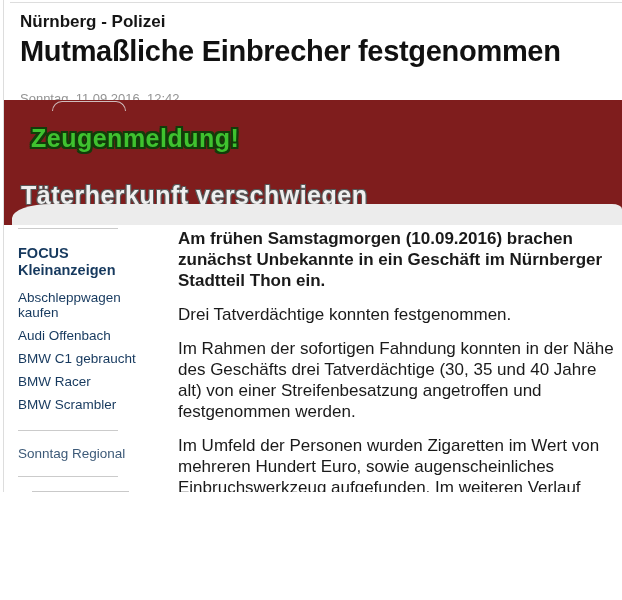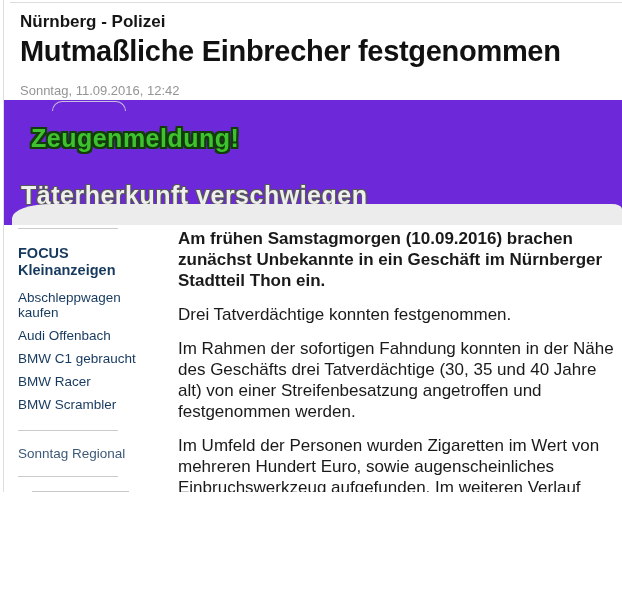--- a/index.html
+++ b/index.html
@@ -9,24 +9,24 @@
     position:relative; width:622px; height:492px; background:#fff;
     overflow:hidden;
   }
   .edge-left { position:absolute; left:3px; top:0; width:1px; height:600px; background:#ddd; }
   .edge-top  { position:absolute; left:10px; top:2px; right:0; height:1px; background:#ddd; }
 
   
   .header { position:absolute; left:20px; top:12px; width:590px; }
   .kicker { font-size:17px; font-weight:bold; color:#151515; line-height:20px; }
   .title  { font-size:29px; font-weight:bold; color:#111; line-height:32px; margin-top:3px; letter-spacing:-0.3px; }
-  .date   { font-size:13px; color:#949494; line-height:15px; margin-top:16px; }
+  .date   { font-size:13px; color:#949494; line-height:15px; margin-top:24px; }
 
   
-  .hero { position:absolute; left:4px; top:100px; width:618px; height:125px; background:#6d28d9; }
+  .hero { position:absolute; left:4px; top:100px; width:618px; height:125px; background:#7f1d1d; }
   .hero-shadow {
     position:absolute; left:48px; top:1px; width:74px; height:10px;
     border:1px solid #e4e4e4; border-bottom:none; border-radius:10px 10px 0 0; opacity:.8;
   }
   .overlay-green {
     position:absolute; left:27px; top:24px;
     font-size:25px; font-weight:bold; color:#3fc22f; letter-spacing:0.5px;
     text-shadow:-2px -2px 0 #123c0a, 2px -2px 0 #123c0a, -2px 2px 0 #123c0a, 2px 2px 0 #123c0a,
                 -2px 0 0 #123c0a, 2px 0 0 #123c0a, 0 -2px 0 #123c0a, 0 2px 0 #123c0a;
   }

